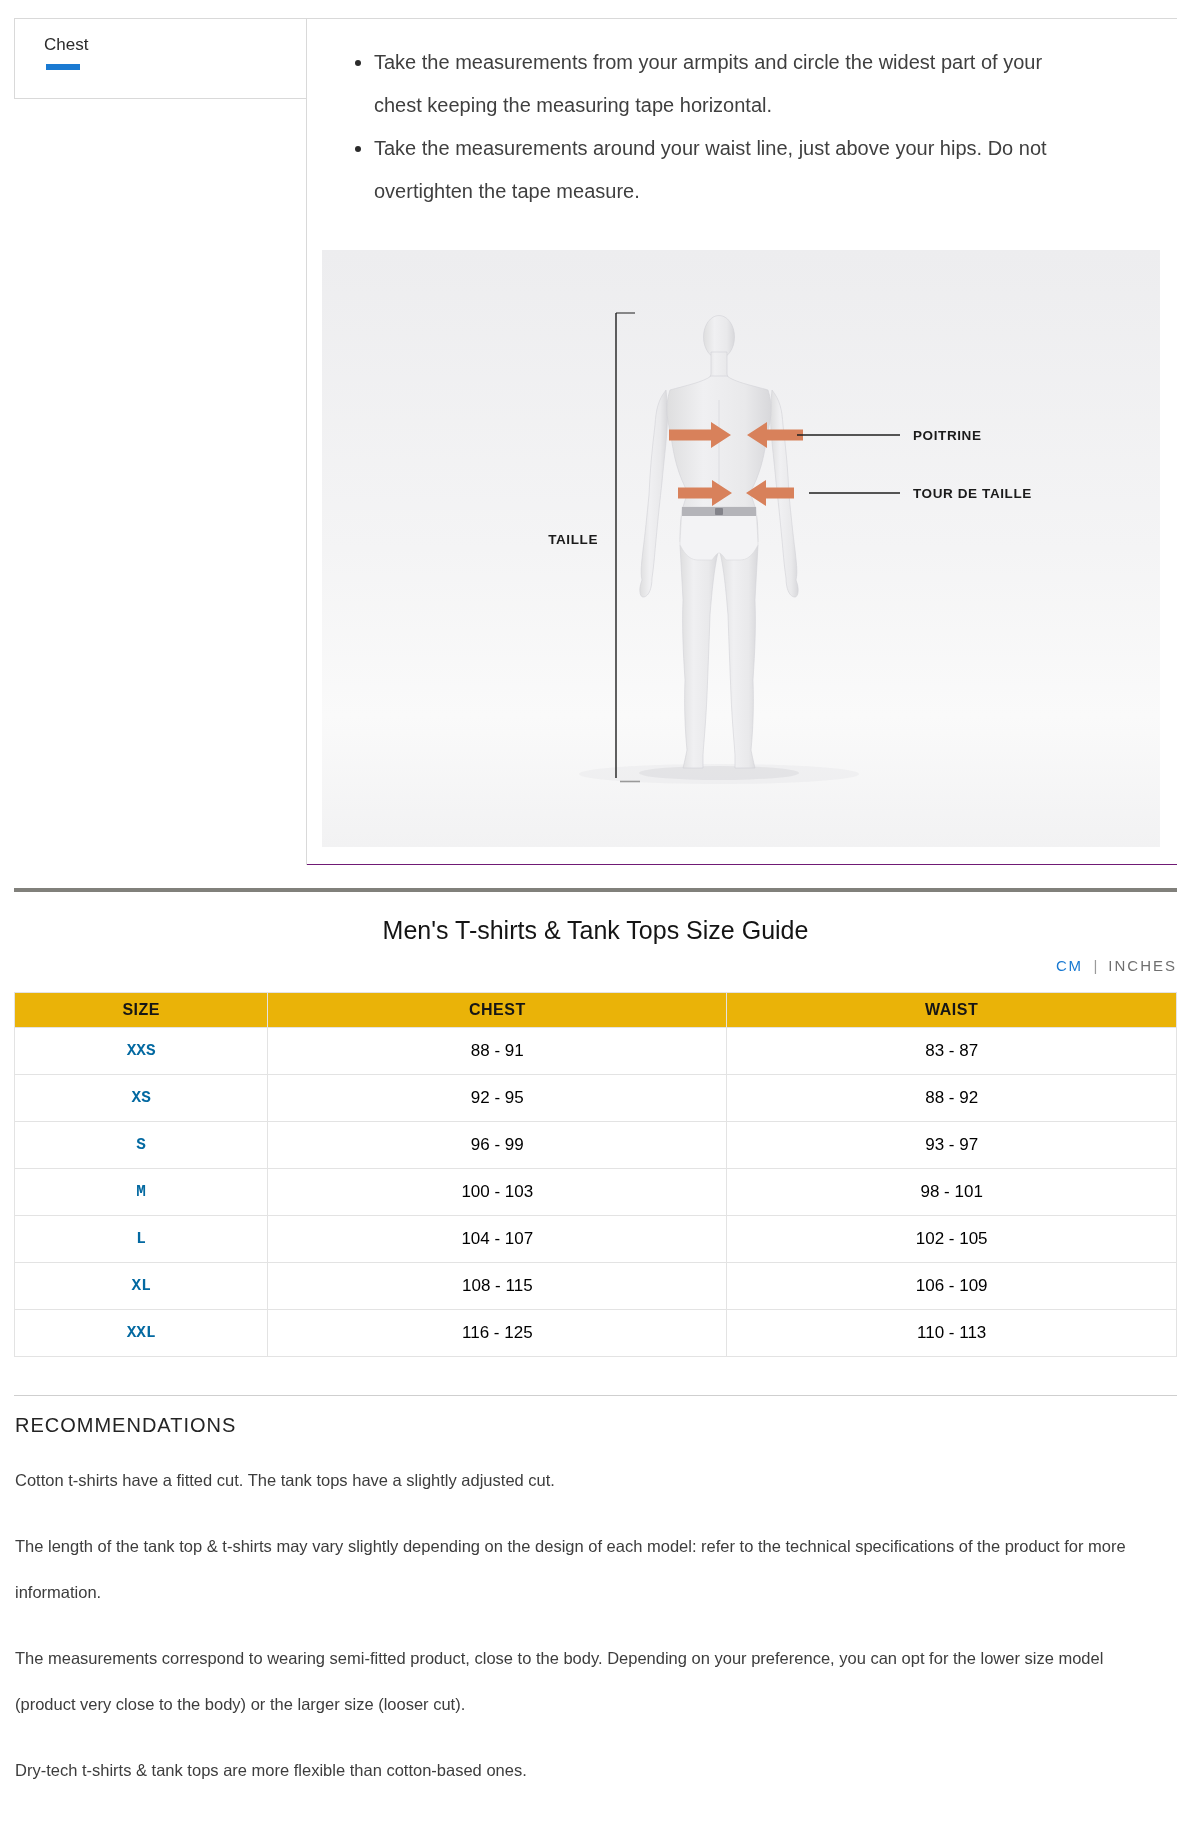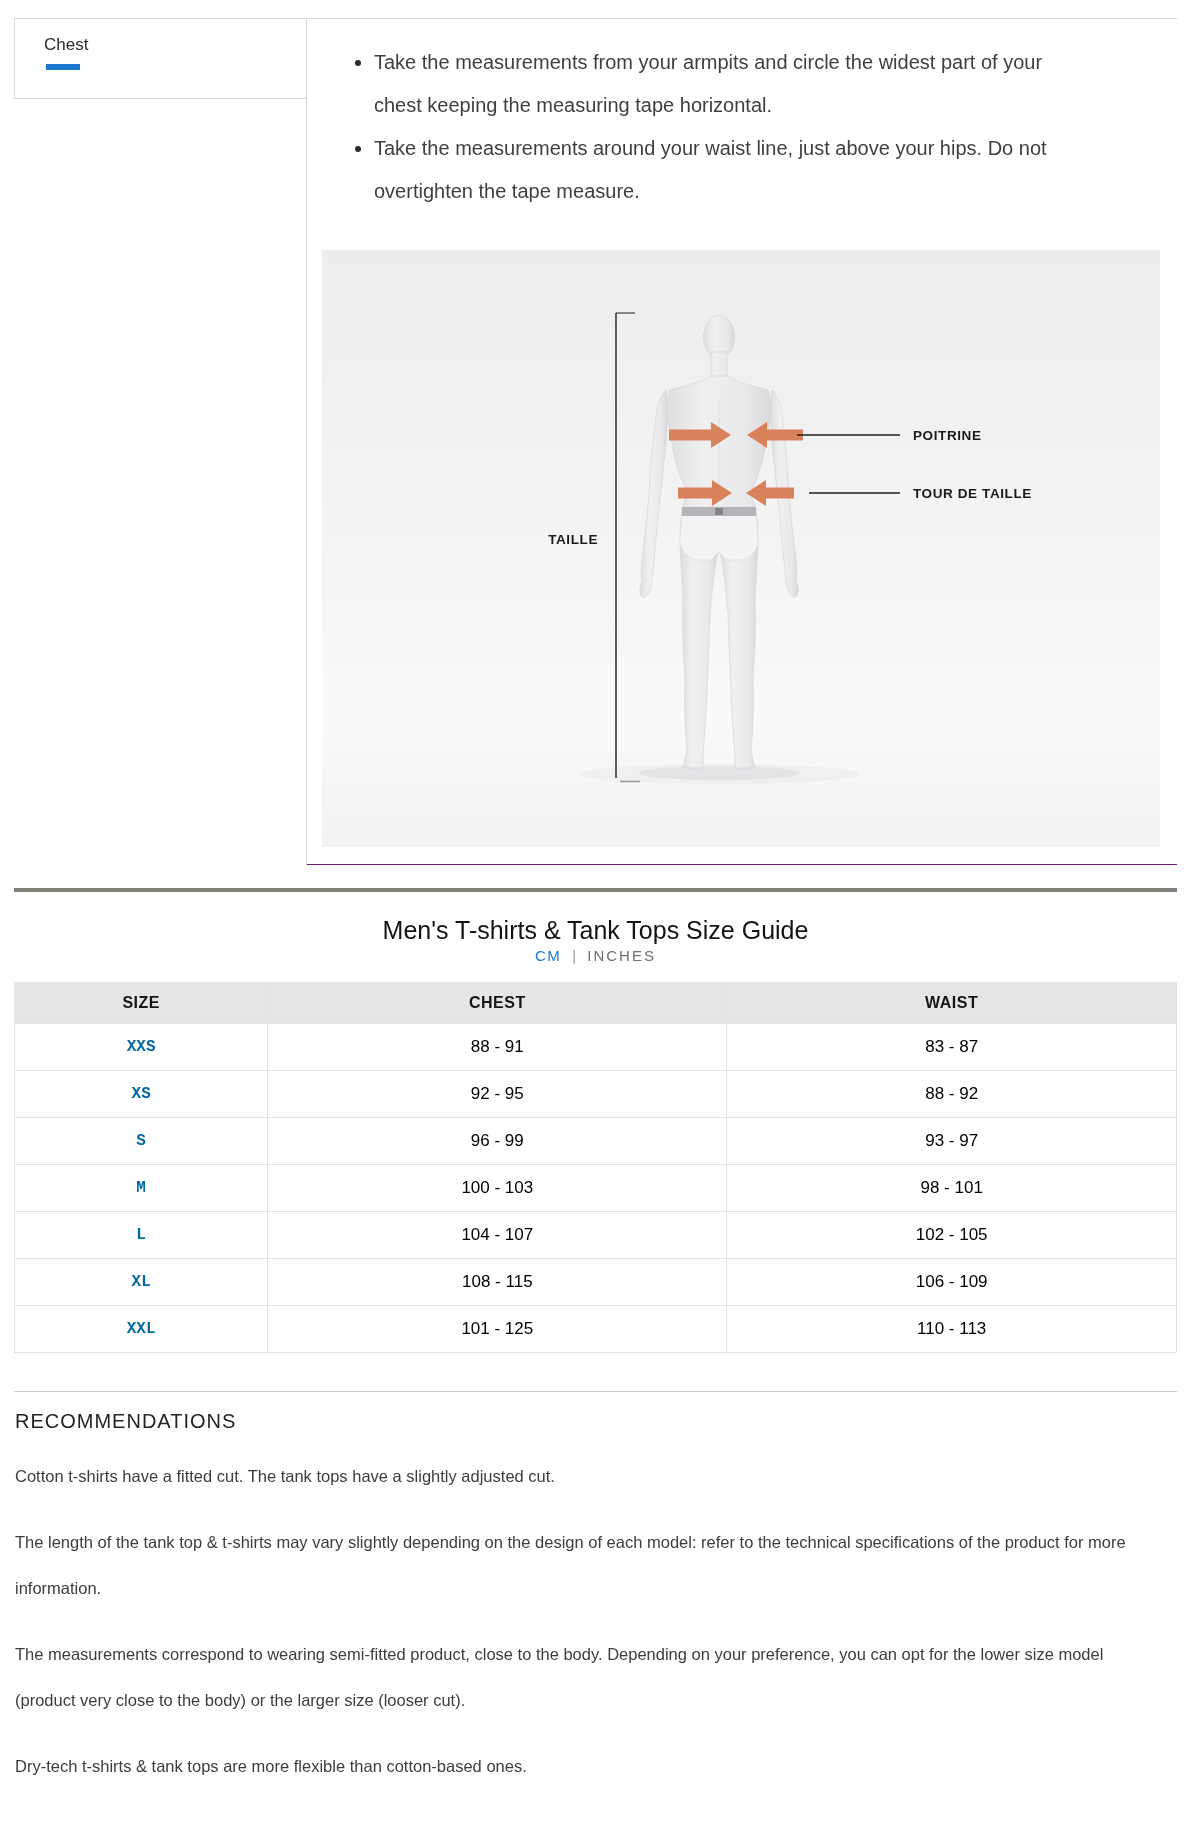--- a/index.html
+++ b/index.html
@@ -33,33 +33,33 @@
   .figure { width:838px; height:597px; margin:37px 0 0 15px; }
   .figure svg { display:block; width:838px; height:597px; }
   .fig-label { font-family:"Liberation Sans", sans-serif; font-weight:700; font-size:13.5px; letter-spacing:0.6px; fill:#1b1b1b; }
 
   
   .thick-divider { height:4px; background:#81807b; margin-top:23px; }
   .guide-title {
     margin:24px 0 0; text-align:center;
     font-size:25px; font-weight:400; color:#141414;
   }
-  .units { margin-top:2px; text-align:center; font-size:15px; }
+  .units { margin-top:12px; text-align:right; font-size:15px; }
   .unit-cm { letter-spacing:1.5px; cursor:pointer; font-weight:400; }
   .unit-sep { color:#9a9a9a; margin:0 11px; font-weight:300; }
   .unit-inches { color:#6f6f6f; letter-spacing:2px; cursor:pointer; }
 
   
   table.size-table { width:100%; border-collapse:collapse; margin-top:18px; table-layout:fixed; }
   table.size-table th, table.size-table td {
     border:1px solid #e3e3e3; text-align:center; vertical-align:middle;
   }
   table.size-table th {
-    height:41px; font-size:16px; font-weight:700; color:#161616; letter-spacing:0.5px;
-    background:#e5e5e5;
+    height:35px; font-size:16px; font-weight:700; color:#161616; letter-spacing:0.5px;
+    background:#eab308;
   }
   table.size-table td { height:47px; font-size:17px; color:#000000; }
   table.size-table td.size-cell { font-size:16px; font-weight:700; color:#0369a1;font-family:Liberation Mono, monospace; }
   col.c-size { width:21.8%; } col.c-chest { width:39.5%; } col.c-waist { width:38.7%; }
 
   
   .reco-divider { border:none; border-top:1px solid #cfcfcf; margin:38px 0 0; }
   .reco-heading {
     margin:18px 0 0 1px; font-size:20px; font-weight:400;
     letter-spacing:1px; color:#242424;
@@ -209,21 +209,21 @@
           <td>104 - 107</td>
           <td>102 - 105</td>
         </tr>
         <tr>
           <td class="size-cell">XL</td>
           <td>108 - 115</td>
           <td>106 - 109</td>
         </tr>
         <tr>
           <td class="size-cell">XXL</td>
-          <td>101 - 125</td>
+          <td>116 - 125</td>
           <td>110 - 113</td>
         </tr>
       </tbody>
   </table>
 
   <hr class="reco-divider">
 
   <div class="reco">
     <h3 class="reco-heading">RECOMMENDATIONS</h3>
     <div id="reco-paragraphs">

